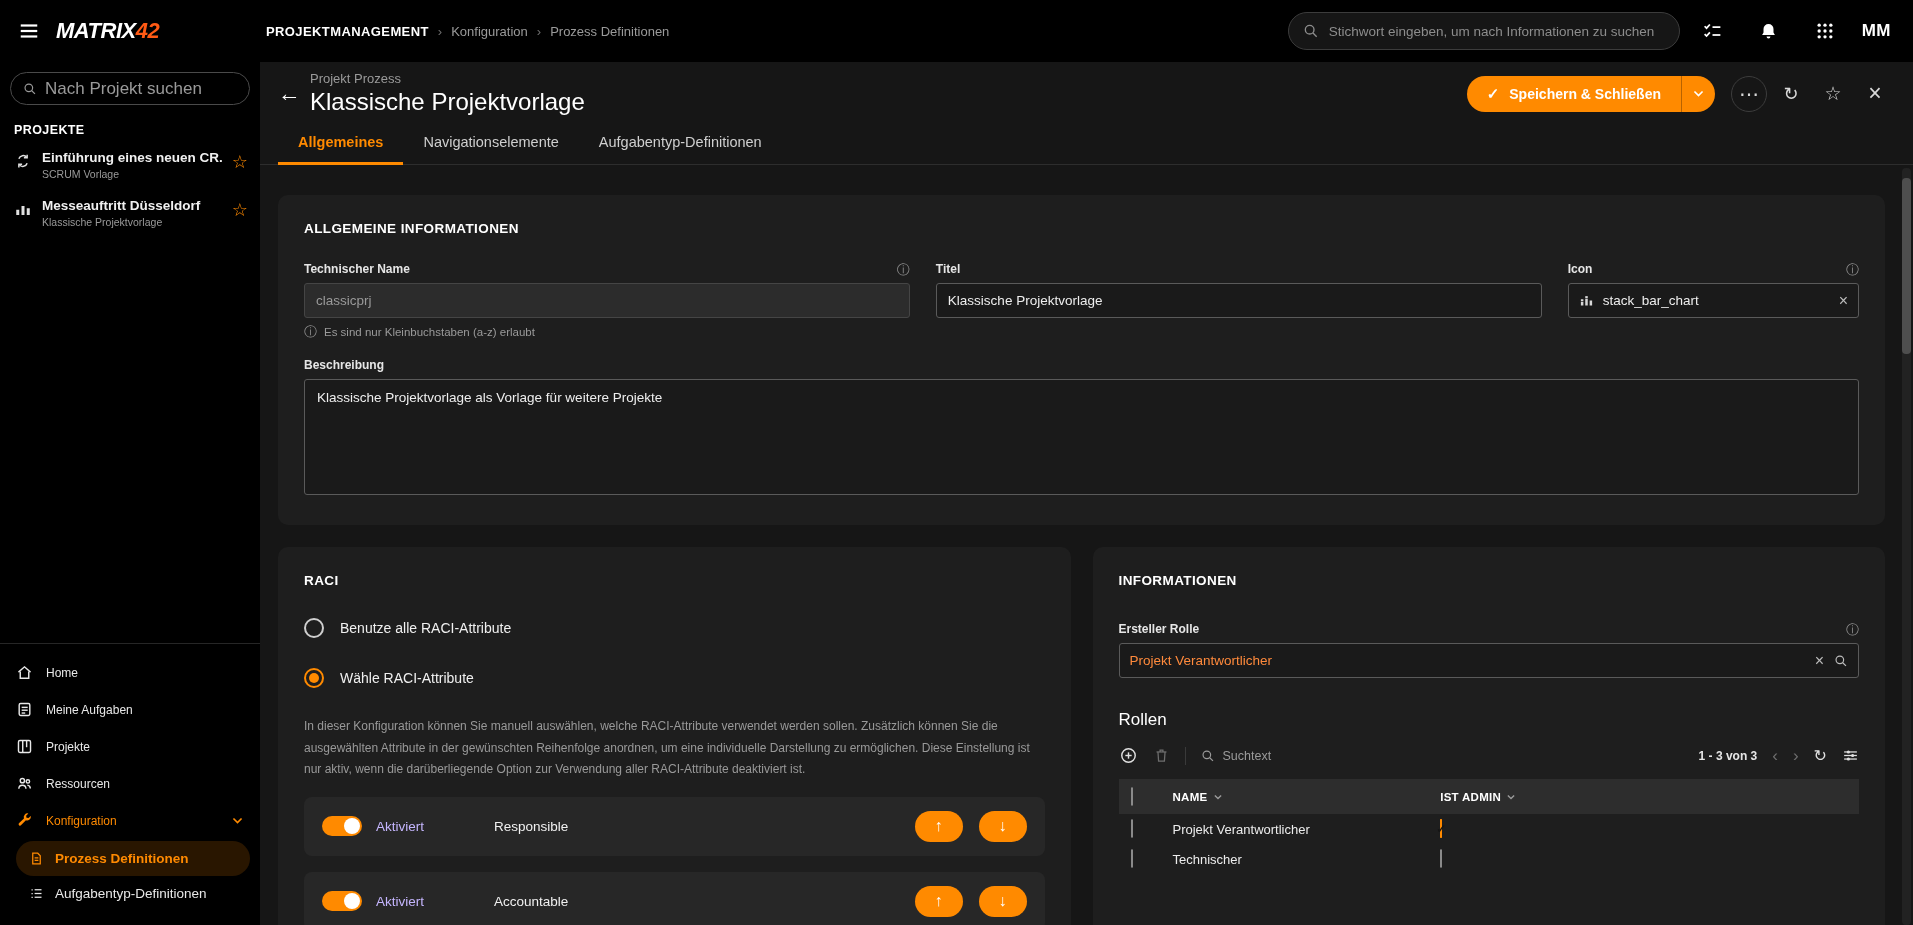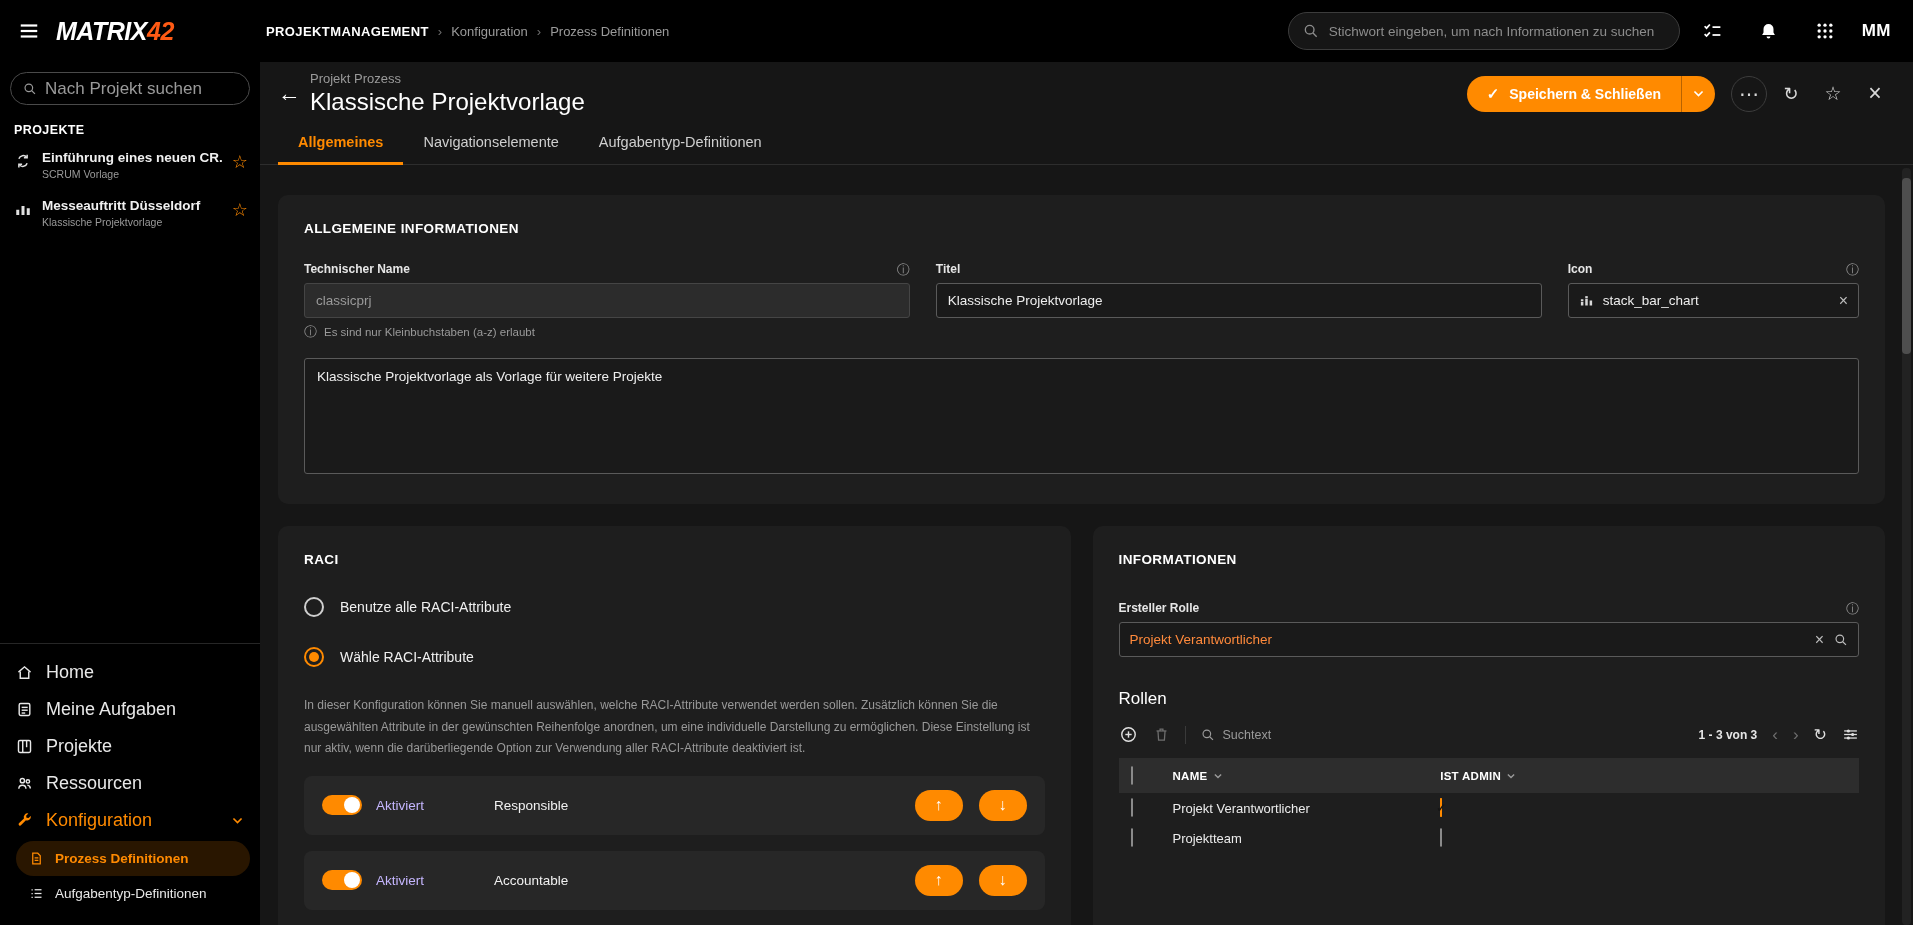--- a/index.html
+++ b/index.html
@@ -3,21 +3,21 @@
 <meta charset="utf-8">
 <style>
   * { margin:0; padding:0; box-sizing:border-box; }
   html,body { width:1913px; height:925px; overflow:hidden; background:#000;
               font-family:"Liberation Sans", sans-serif; color:#e8e8e8; }
 
   
   .header { height:62px; display:flex; align-items:center; background:#000; }
   .header-left { width:260px; flex-shrink:0; display:flex; align-items:center; padding:0 8px 0 18px; }
   .burger { color:#fff; cursor:pointer; margin-right:16px; display:flex; }
-  .logo { font-size:25px; font-weight:800; font-style:italic; letter-spacing:-0.5px; color:#fff; cursor:pointer; white-space:nowrap; }
+  .logo { font-size:22px; font-weight:800; font-style:italic; letter-spacing:-0.5px; color:#fff; cursor:pointer; white-space:nowrap; }
   .logo .accent { color:#ff5a14; }
   .breadcrumb { display:flex; align-items:center; gap:9px; font-size:13px; padding-left:6px; white-space:nowrap; }
   .crumb-root { color:#fff; font-weight:700; letter-spacing:.4px; cursor:pointer; }
   .crumb { color:#9a9a9a; cursor:pointer; }
   .crumb-sep { color:#6e6e6e; }
   .header-right { margin-left:auto; display:flex; align-items:center; gap:10px; padding-right:18px; }
   .global-search { width:392px; height:38px; border:1px solid #3c3c3c; background:#161616; border-radius:19px;
                    display:flex; align-items:center; padding:0 14px; gap:10px; color:#8d8d8d; }
   .global-search input { flex:1; min-width:0; background:transparent; border:none; outline:none; color:#ddd; font-size:13.5px; font-family:inherit; }
   .global-search input::placeholder { color:#8d8d8d; }
@@ -35,21 +35,21 @@
   .side-search input::placeholder { color:#9a9a9a; }
   .section-label { margin:18px 14px 4px; font-size:12.5px; font-weight:700; color:#fff; letter-spacing:.4px; }
   .project-item { display:flex; align-items:flex-start; padding:9px 12px 9px 14px; gap:10px; cursor:pointer; }
   .project-icon { color:#e0e0e0; margin-top:2px; display:flex; }
   .project-text { flex:1; min-width:0; }
   .project-title { font-size:13.5px; font-weight:700; color:#f0f0f0; white-space:nowrap; overflow:hidden; }
   .project-sub { font-size:10.5px; color:#9a9a9a; margin-top:3px; white-space:nowrap; overflow:hidden; }
   .fav-star { color:#ff8a00; font-size:18px; line-height:1; cursor:pointer; margin-top:3px; }
   .side-spacer { flex:1; }
   .side-divider { border-top:1px solid #262626; margin-bottom:10px; }
-  .nav-item { display:flex; align-items:center; gap:13px; height:37px; padding:0 16px; font-size:18px; color:#e8e8e8; cursor:pointer; }
+  .nav-item { display:flex; align-items:center; gap:13px; height:37px; padding:0 16px; font-size:12px; color:#e8e8e8; cursor:pointer; }
   .nav-item .nicon { display:flex; color:inherit; }
   .nav-item.accent { color:#ff8a00; }
   .nav-chevron { margin-left:auto; display:flex; color:inherit; }
   .nav-sub-wrap { padding:2px 10px 2px 16px; }
   .nav-pill { display:flex; align-items:center; gap:11px; height:35px; border-radius:18px; padding:0 13px; font-size:13.5px; cursor:pointer; color:#e8e8e8; }
   .nav-pill .nicon { display:flex; }
   .nav-pill.active { background:rgba(255,138,0,0.16); color:#ff8a00; font-weight:700; }
 
   
   .main { flex:1; min-width:0; background:#161616; position:relative; display:flex; flex-direction:column; }
@@ -423,20 +423,23 @@
                     <rect x="10" y="5" width="4" height="3"></rect>
                     <rect x="17" y="12" width="4" height="8"></rect>
                   </svg>
               </span>
               <span class="val">stack_bar_chart</span>
               <span class="clear-x">×</span>
             </div>
           </div>
         </div>
         <div class="desc-block">
+          <div class="flabel-row">
+            <span class="flabel">Beschreibung</span>
+          </div>
           <textarea class="tarea" style="">Klassische Projektvorlage als Vorlage für weitere Projekte</textarea>
         </div>
       </div>
 
       <div class="cards-row">
 
         <div class="card">
           <div class="card-title">RACI</div>
 
           <div class="radio-row">
@@ -559,21 +562,21 @@
               </span>
             </div>
 
             <div class="trow">
               <span class="col-check"><span class="checkbox"></span></span>
               <span class="col-name cell-name">Projekt Verantwortlicher</span>
               <span class="col-admin"><span class="checkbox checked"></span></span>
             </div>
             <div class="trow">
               <span class="col-check"><span class="checkbox"></span></span>
-              <span class="col-name cell-name">Projektteam</span>
+              <span class="col-name cell-name">Technischer</span>
               <span class="col-admin"><span class="checkbox"></span></span>
             </div>
           </div>
         </div>
 
       </div>
     </div>
 
     <div class="scrollbar">
       <div class="scroll-thumb"></div>

